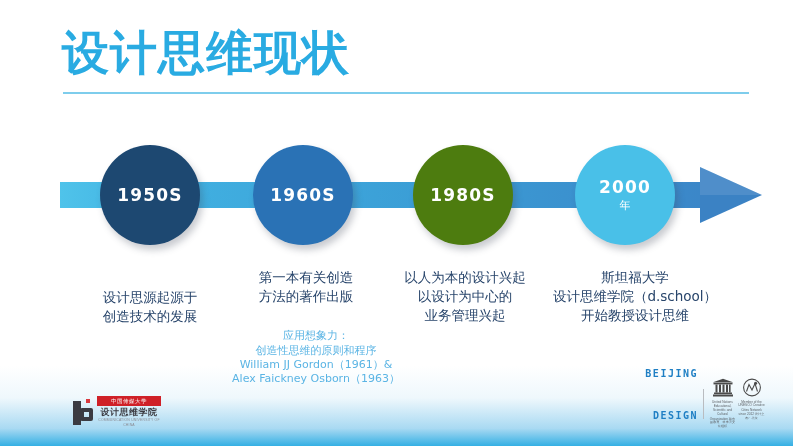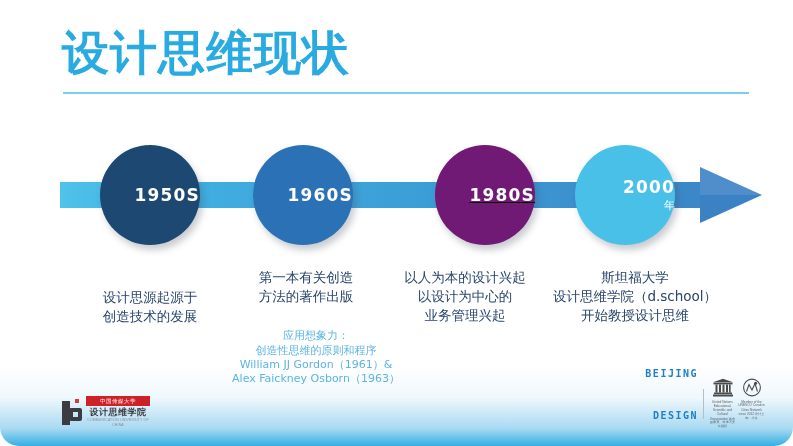--- a/index.html
+++ b/index.html
@@ -12,21 +12,20 @@
     overflow: hidden;
     font-family: "Liberation Sans", "DejaVu Sans", sans-serif;
     background: #ffffff;
   }
   #slide {
     position: relative;
     width: 793px;
     height: 446px;
     background: #ffffff;
     overflow: hidden;
-    border-radius: 19px;
   }
 
   
   .bottom-gradient {
     position: absolute;
     left: 0;
     bottom: 0;
     width: 793px;
     height: 80px;
     background: linear-gradient(to bottom,
@@ -97,42 +96,42 @@
   }
 
   .node {
     position: absolute;
     top: 5px;
     width: 100px;
     height: 100px;
     border-radius: 50%;
     display: flex;
     flex-direction: column;
-    align-items: flex-end;
+    align-items: center;
     justify-content: center;
     box-shadow: 3px 5px 7px rgba(60,70,85,0.28);
   }
   .node .era {
     color: #ffffff;
     font-size: 17px;
     font-weight: bold;
     letter-spacing: 1.2px;
     line-height: 20px;
     font-family: "DejaVu Sans", "Liberation Sans", sans-serif;
   }
   .node .era-sub {
     color: #ffffff;
     font-size: 11px;
     line-height: 16px;
     margin-top: 1px;
     font-family: "DejaVu Sans", "Liberation Sans", sans-serif;
   }
   #node-0 { left: 100px; background: #1d4871; }
   #node-1 { left: 253px; background: #2a72b5; }
-  #node-2 { left: 435px; background: #701a75; text-decoration: underline; }
+  #node-2 { left: 413px; background: #4d7c0f; }
   #node-3 { left: 575px; background: #49c0e8; }
 
   
   .caption {
     position: absolute;
     text-align: center;
     color: #28456b;
     font-size: 13.5px;
     line-height: 19px;
     font-family: "DejaVu Sans", "Liberation Sans", sans-serif;
@@ -154,21 +153,21 @@
     font-family: "DejaVu Sans", "Liberation Sans", sans-serif;
   }
   .subnote .latin {
     font-size: 11px;
     line-height: 14px;
   }
 
   
   .logo-left {
     position: absolute;
-    left: 62px;
+    left: 73px;
     top: 396px;
     width: 88px;
     height: 32px;
     display: flex;
     align-items: center;
   }
   .logo-d-mark {
     position: relative;
     width: 20px;
     height: 26px;

